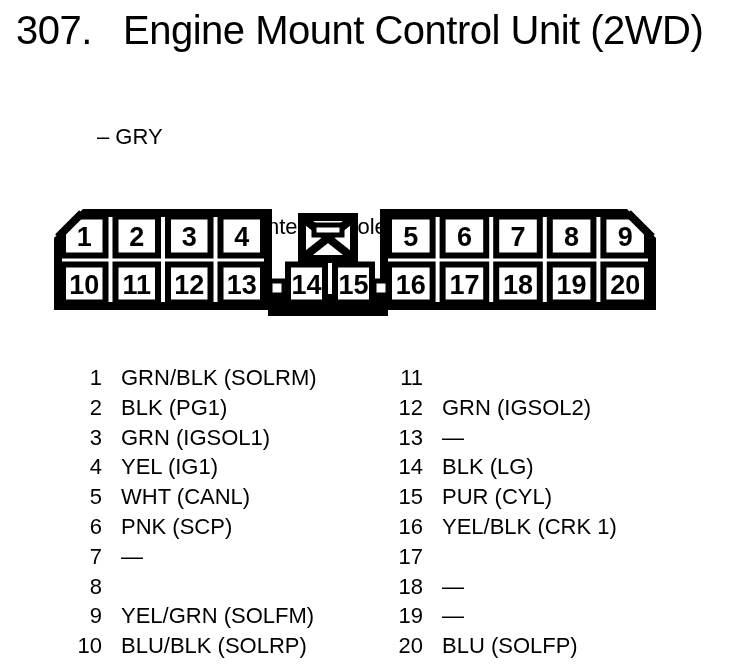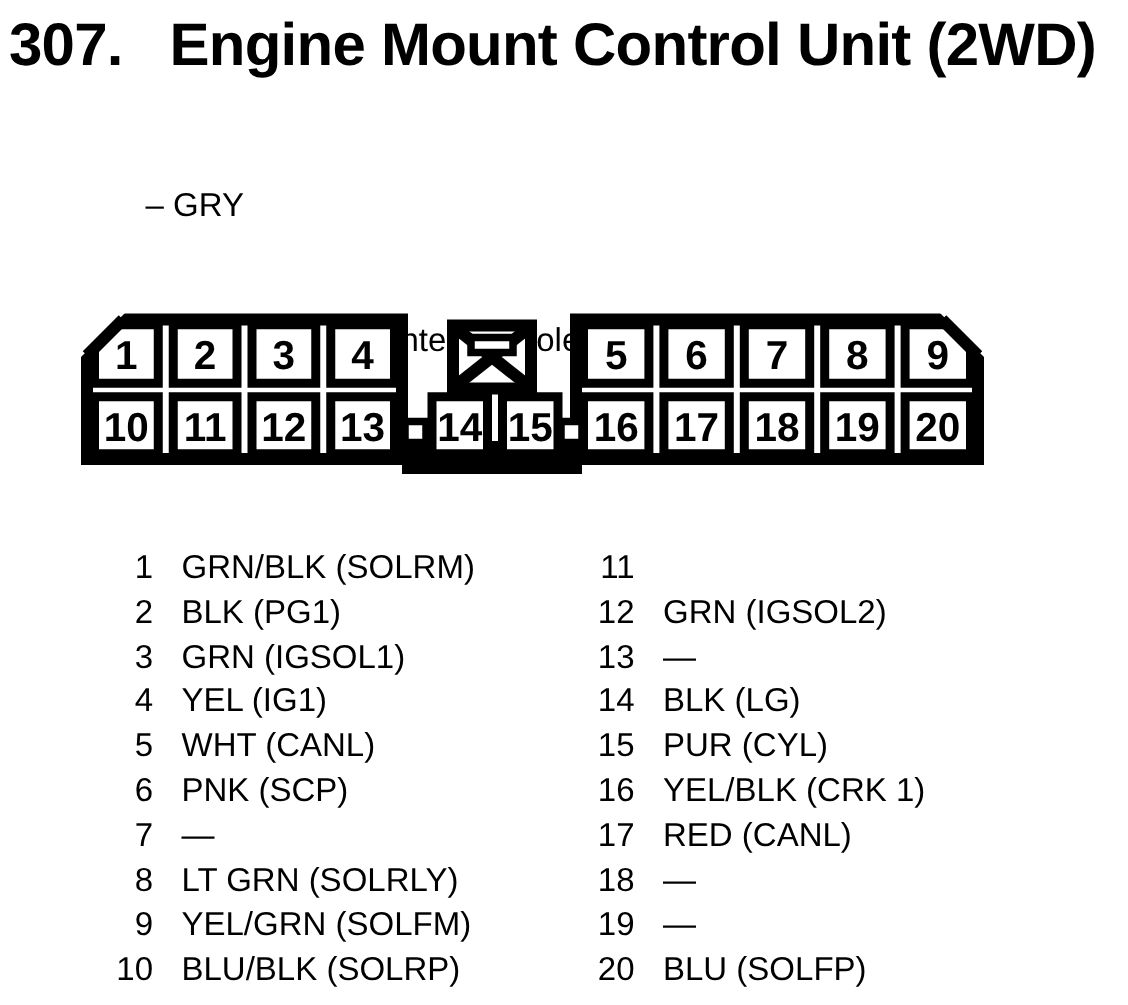--- a/index.html
+++ b/index.html
@@ -3,23 +3,23 @@
 <meta charset="utf-8">
 <style>
   html, body { margin: 0; padding: 0; }
   body {
     width: 752px; height: 670px;
     background: #fff; color: #000;
     font-family: "Liberation Sans", sans-serif;
     position: relative; overflow: hidden;
   }
   .title-row {
-    position: absolute; top: 8px; left: 6px;
+    position: absolute; top: 8px; left: 16px;
     display: flex; white-space: nowrap;
-    font-weight: bold; font-size: 40px; line-height: 1.1;
+    font-weight: normal; font-size: 40px; line-height: 1.1;
     letter-spacing: -0.5px;
   }
   .title-num { width: 107px; }
   .notes {
     position: absolute; top: 62px; left: 97px;
     font-size: 22px; line-height: 30px; white-space: pre;
   }
   .connector-wrap { position: absolute; top: 186px; left: 0; width: 752px; height: 140px; }
   svg text.pin-cell-num {
     font-family: "Liberation Sans", sans-serif;
@@ -145,21 +145,20 @@
     <div class="pin-row">
       <span class="num">6</span>
       <span class="desc">PNK (SCP)</span>
     </div>
     <div class="pin-row">
       <span class="num">7</span>
       <span class="desc">—</span>
     </div>
     <div class="pin-row">
       <span class="num">8</span>
-      <span class="desc">LT GRN (SOLRLY)</span>
     </div>
     <div class="pin-row">
       <span class="num">9</span>
       <span class="desc">YEL/GRN (SOLFM)</span>
     </div>
     <div class="pin-row">
       <span class="num">10</span>
       <span class="desc">BLU/BLK (SOLRP)</span>
     </div>
   </div>
@@ -182,21 +181,20 @@
     <div class="pin-row">
       <span class="num">15</span>
       <span class="desc">PUR (CYL)</span>
     </div>
     <div class="pin-row">
       <span class="num">16</span>
       <span class="desc">YEL/BLK (CRK 1)</span>
     </div>
     <div class="pin-row">
       <span class="num">17</span>
-      <span class="desc">RED (CANL)</span>
     </div>
     <div class="pin-row">
       <span class="num">18</span>
       <span class="desc">—</span>
     </div>
     <div class="pin-row">
       <span class="num">19</span>
       <span class="desc">—</span>
     </div>
     <div class="pin-row">

